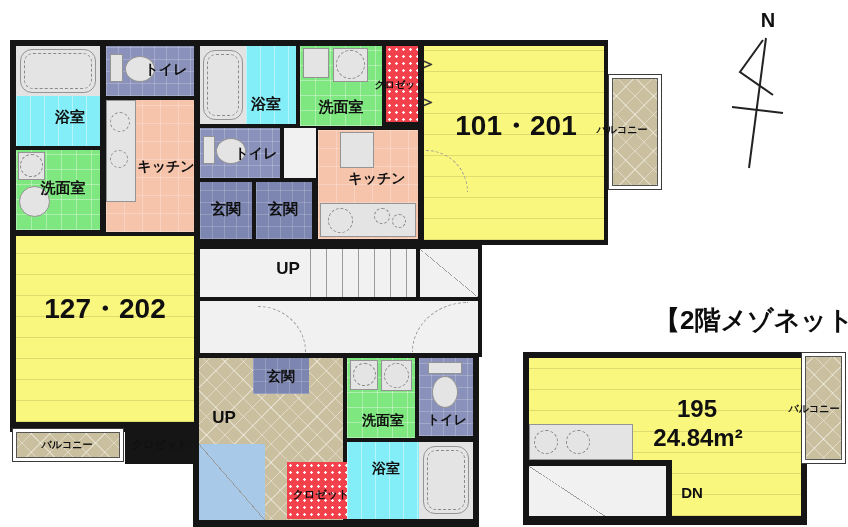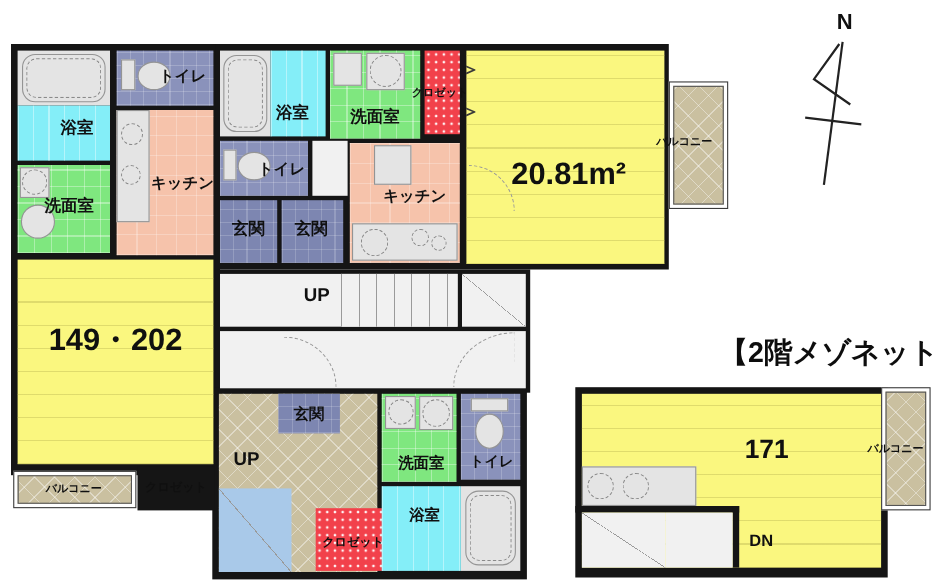--- a/index.html
+++ b/index.html
@@ -135,40 +135,41 @@
   <div class="arc-tl" style="left:412px;top:302px;width:56px;height:50px;"></div>
   <div class="arc-tr" style="left:426px;top:150px;width:42px;height:42px;"></div>
 
   <div class="chev" style="left:420px;top:56px;">＞</div>
   <div class="chev" style="left:420px;top:94px;">＞</div>
 
   <div class="lbl" style="left:70px;top:116px;font-size:15px;">浴室</div>
   <div class="lbl" style="left:63px;top:187px;font-size:15px;">洗面室</div>
   <div class="lbl" style="left:166px;top:69px;font-size:14px;">トイレ</div>
   <div class="lbl" style="left:166px;top:166px;font-size:14px;">キッチン</div>
-  <div class="lbl" style="left:105px;top:309px;font-size:28px;">149・202</div>
+  <div class="lbl" style="left:105px;top:309px;font-size:28px;">127・202</div>
   <div class="lbl" style="left:67px;top:445px;font-size:10px;">バルコニー</div>
   <div class="lbl" style="left:160px;top:444px;font-size:11px;">クロゼット</div>
   <div class="lbl" style="left:266px;top:103px;font-size:15px;">浴室</div>
   <div class="lbl" style="left:341px;top:106px;font-size:15px;">洗面室</div>
   <div class="lbl" style="left:400px;top:85px;font-size:10px;">クロゼット</div>
-  <div class="lbl" style="left:517px;top:158px;font-size:28px;">20.81m²</div>
+  <div class="lbl" style="left:516px;top:126px;font-size:28px;">101・201</div>
   <div class="lbl" style="left:622px;top:130px;font-size:10px;">バルコニー</div>
   <div class="lbl" style="left:256px;top:153px;font-size:14px;">トイレ</div>
   <div class="lbl" style="left:377px;top:178px;font-size:14px;">キッチン</div>
   <div class="lbl" style="left:226px;top:208px;font-size:15px;">玄関</div>
   <div class="lbl" style="left:283px;top:208px;font-size:15px;">玄関</div>
   <div class="lbl" style="left:288px;top:268px;font-size:17px;">UP</div>
   <div class="lbl" style="left:281px;top:376px;font-size:14px;">玄関</div>
   <div class="lbl" style="left:224px;top:417px;font-size:17px;">UP</div>
   <div class="lbl" style="left:321px;top:494px;font-size:11px;">クロゼット</div>
   <div class="lbl" style="left:383px;top:420px;font-size:14px;">洗面室</div>
   <div class="lbl" style="left:447px;top:419px;font-size:13px;">トイレ</div>
   <div class="lbl" style="left:386px;top:468px;font-size:14px;">浴室</div>
-  <div class="lbl" style="left:697px;top:409px;font-size:24px;">171</div>
+  <div class="lbl" style="left:697px;top:409px;font-size:24px;">195</div>
+  <div class="lbl" style="left:698px;top:438px;font-size:24px;">24.84m²</div>
   <div class="lbl" style="left:692px;top:492px;font-size:15px;">DN</div>
   <div class="lbl" style="left:814px;top:409px;font-size:10px;">バルコニー</div>
 
   <div class="title" style="left:654px;top:307px;font-size:26px;">【2階メゾネット】</div>
 
   <div class="lbl" style="left:768px;top:20px;font-size:20px;">N</div>
   <svg style="position:absolute;left:720px;top:4px;" width="100" height="170" viewBox="0 0 100 170">
     <line x1="46" y1="34" x2="29" y2="164" stroke="#222" stroke-width="2"></line>
     <polyline points="43,36 20,68 53,91" fill="none" stroke="#222" stroke-width="2"></polyline>
     <line x1="12" y1="103" x2="63" y2="109" stroke="#222" stroke-width="2"></line>

